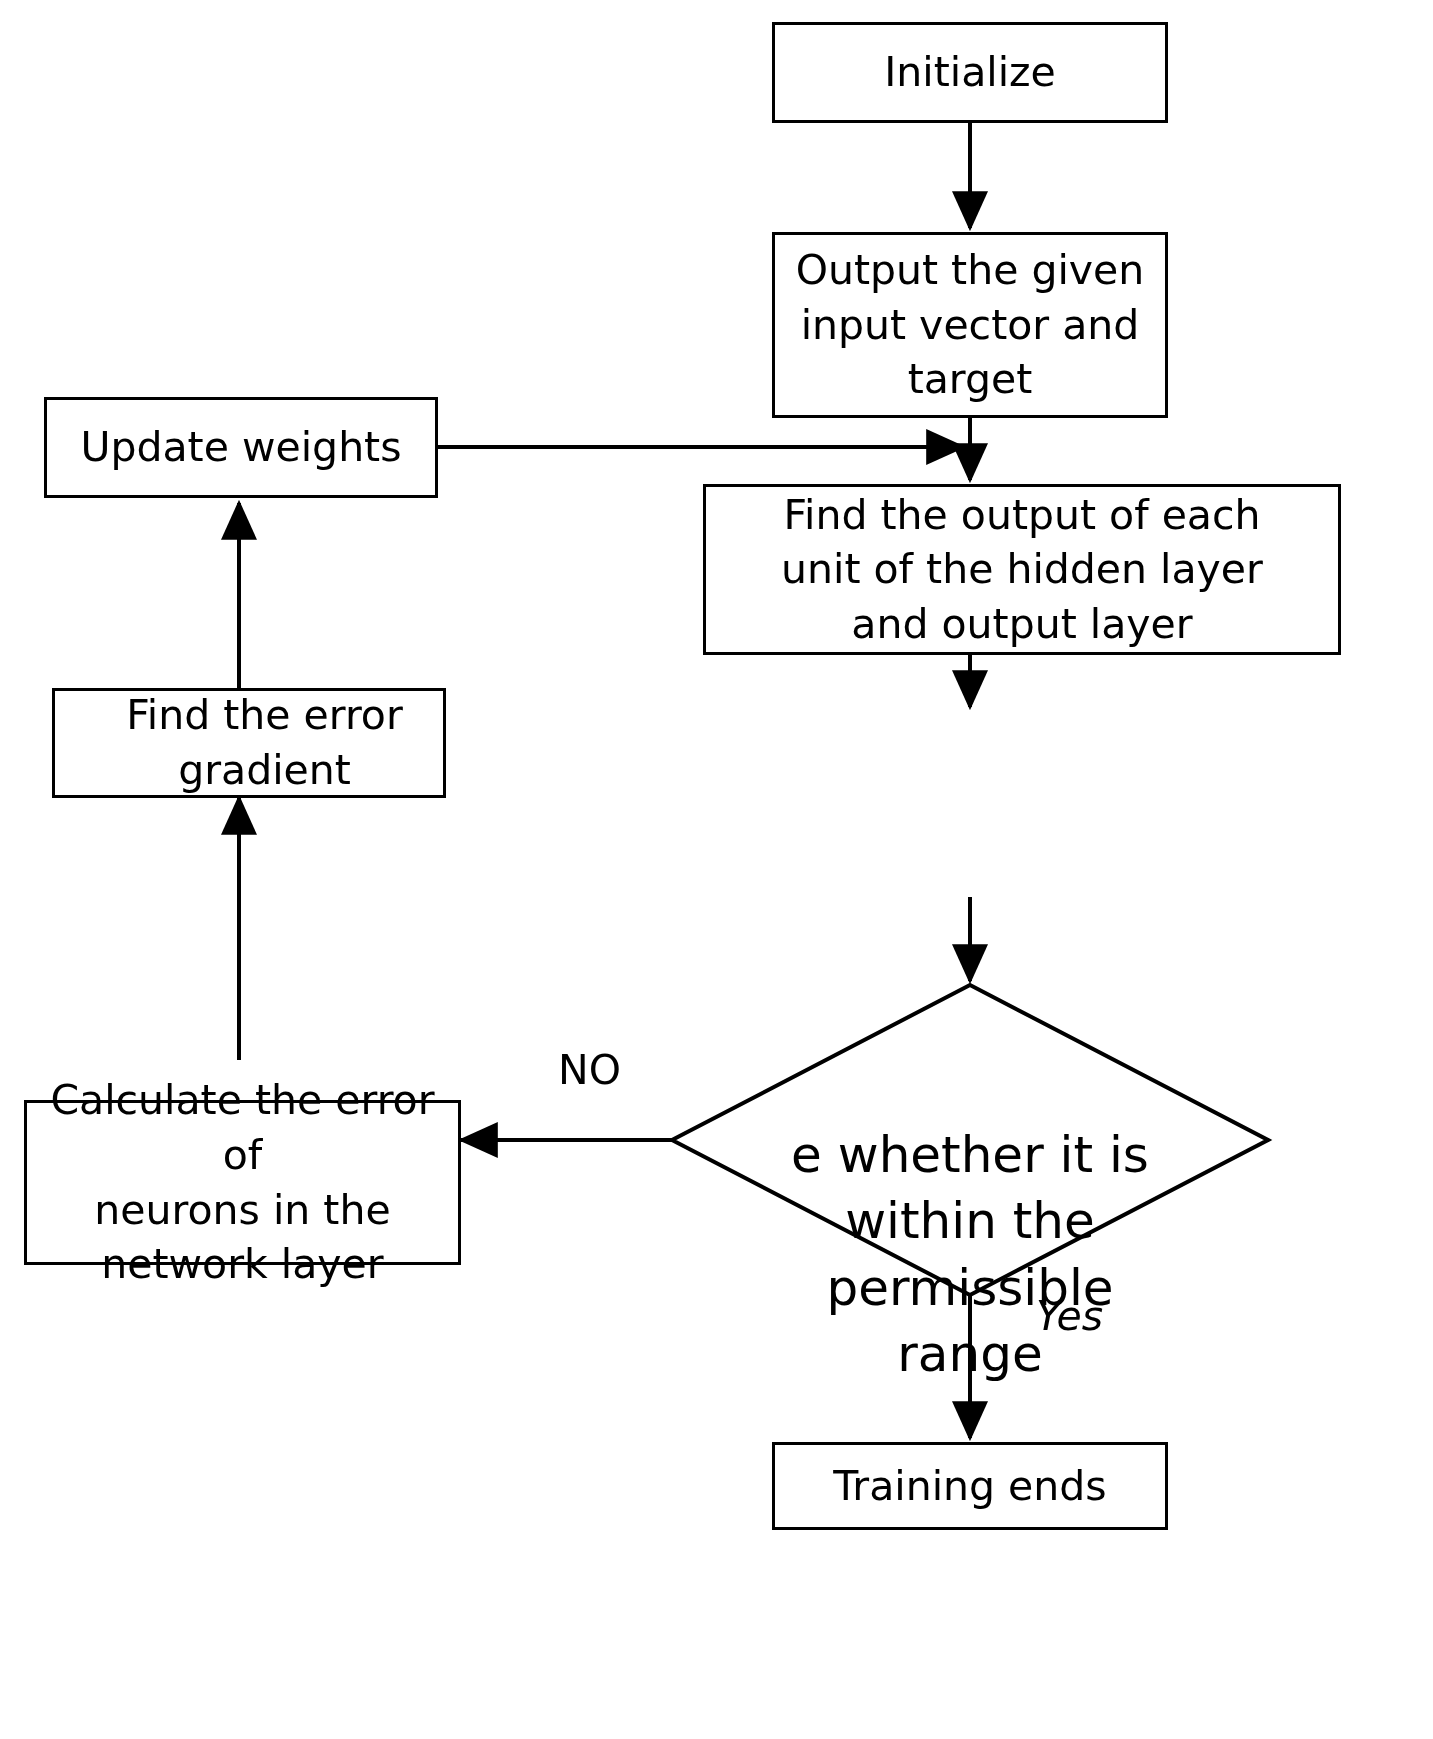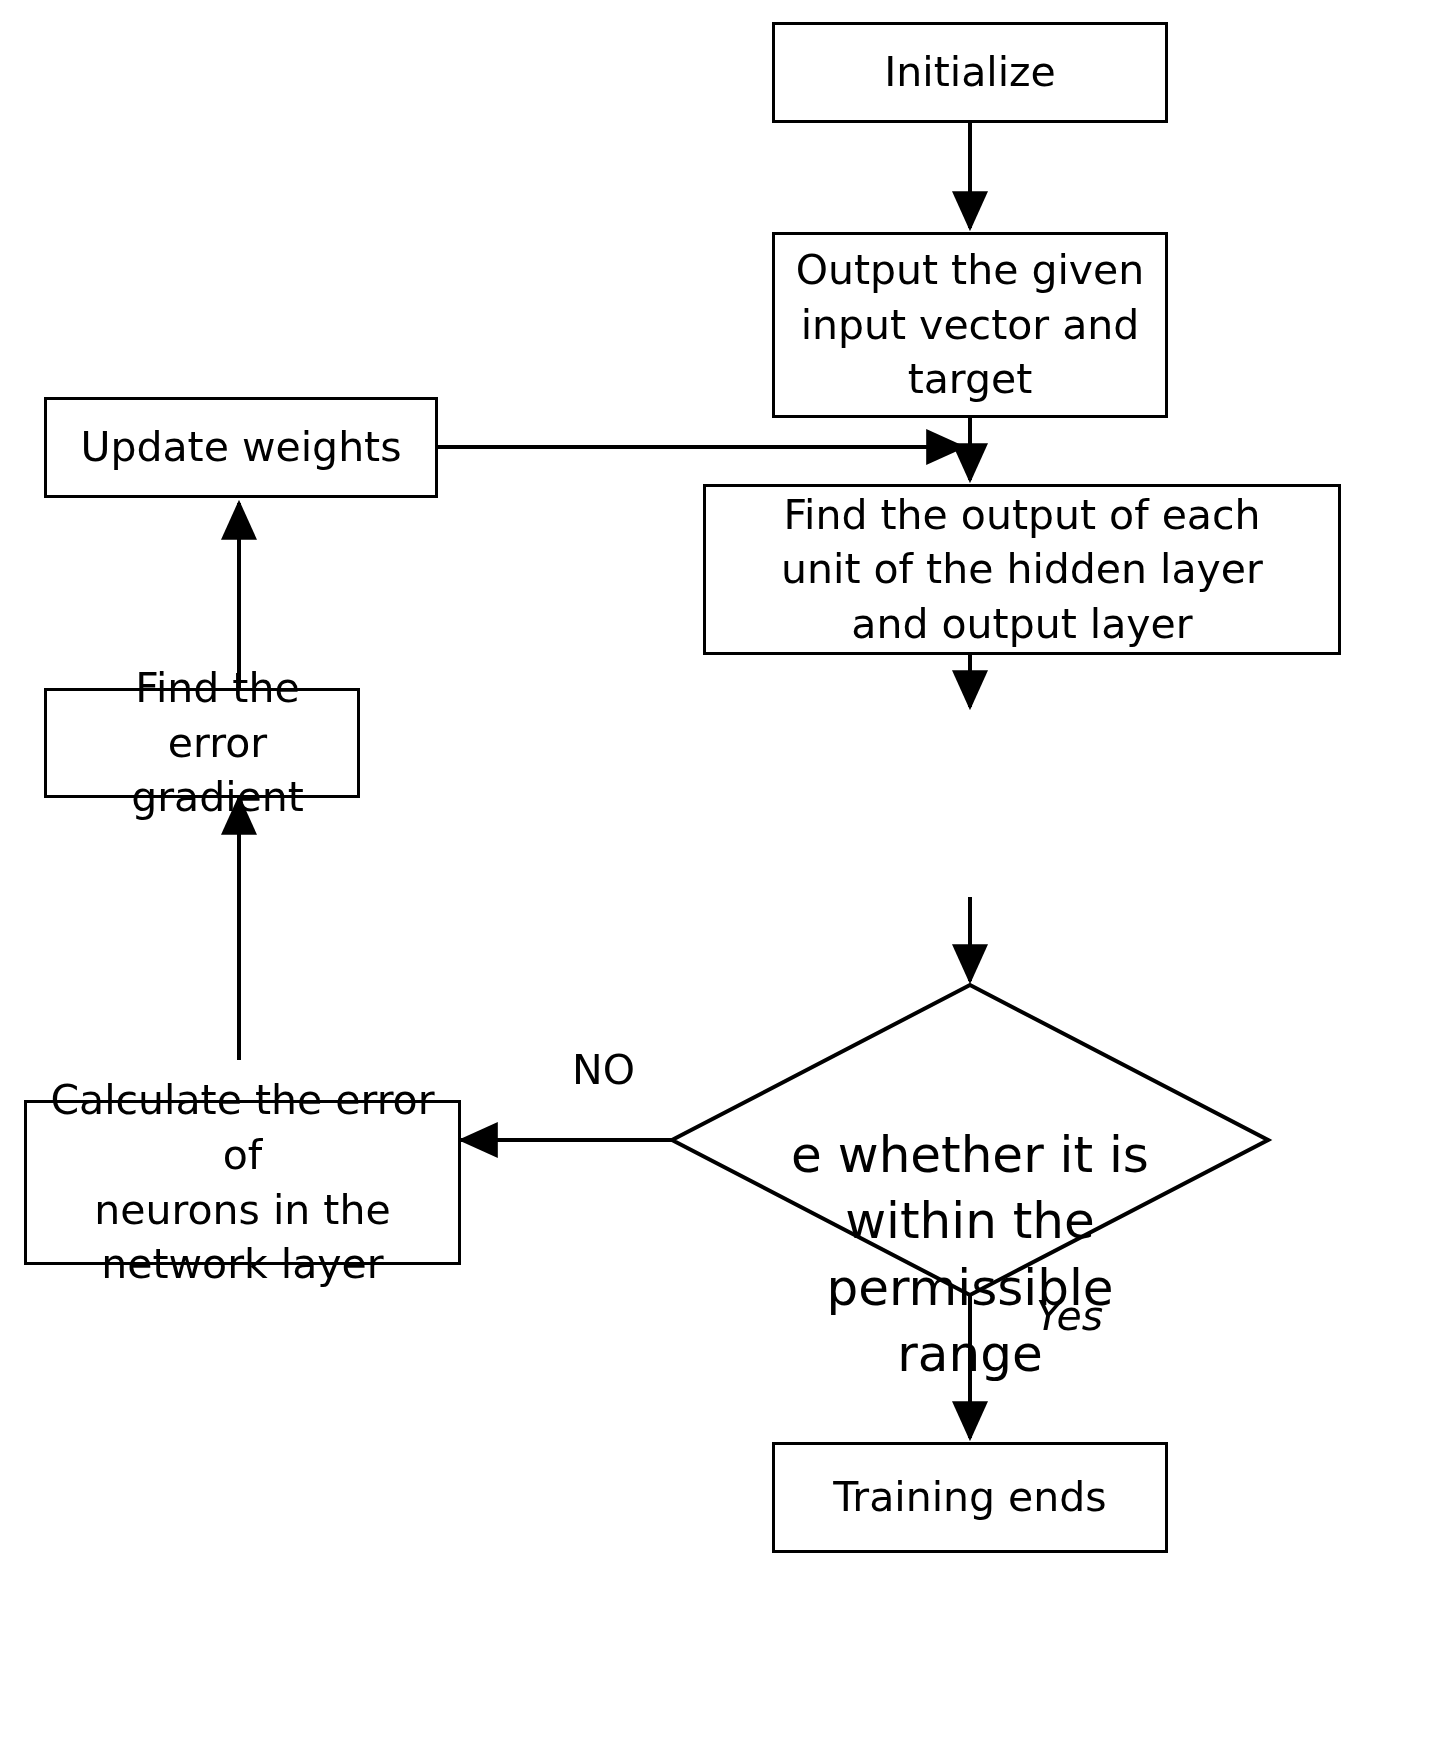--- a/index.html
+++ b/index.html
@@ -103,43 +103,43 @@
 input vector and
 target</span>
   </div>
 
   <div class="node-box" style="left:703px; top:484px; width:638px; height:171px;">
     <span class="node-label">Find the output of each
 unit of the hidden layer
 and output layer</span>
   </div>
 
-  <div class="node-box" style="left:44px; top:688px; width:316px; height:110px;padding-left:31px;">
+  <div class="node-box" style="left:52px; top:688px; width:394px; height:110px;padding-left:31px;">
     <span class="node-label">Find the error
 gradient</span>
   </div>
 
 
   <div class="node-box" style="left:24px; top:1100px; width:437px; height:165px;">
     <span class="node-label">Calculate the error of
 neurons in the
 network layer</span>
   </div>
 
   <div class="diamond-text" style="left:772px; top:1055px; width:396px;">
     <span>e whether it is
 within the
 permissible range</span>
   </div>
 
-  <div class="node-box" style="left:772px; top:1442px; width:396px; height:111px;">
+  <div class="node-box" style="left:772px; top:1442px; width:396px; height:88px;">
     <span class="node-label">Training ends</span>
   </div>
 
-  <div class="edge-label" style="left:572px; top:1046px;">
+  <div class="edge-label" style="left:558px; top:1046px;">
     <span>NO</span>
   </div>
 
   <div class="edge-label" style="left:1036px; top:1292px;font-style:italic;">
     <span>Yes</span>
   </div>
 
 </div>
 
 </body></html>

